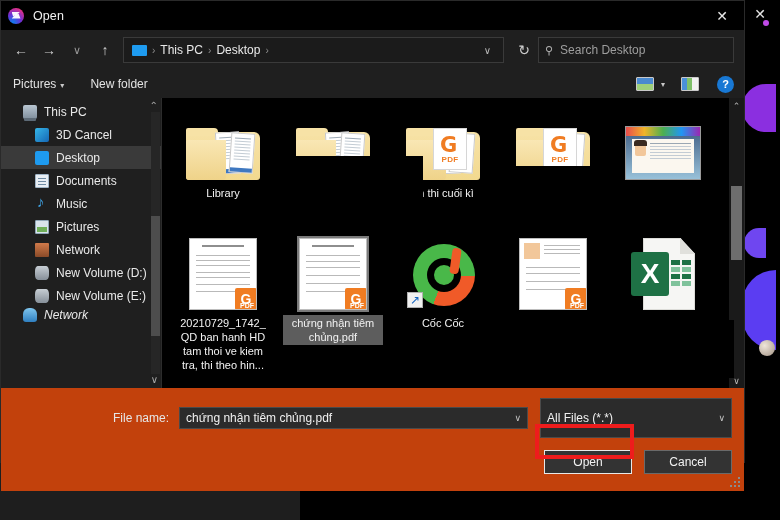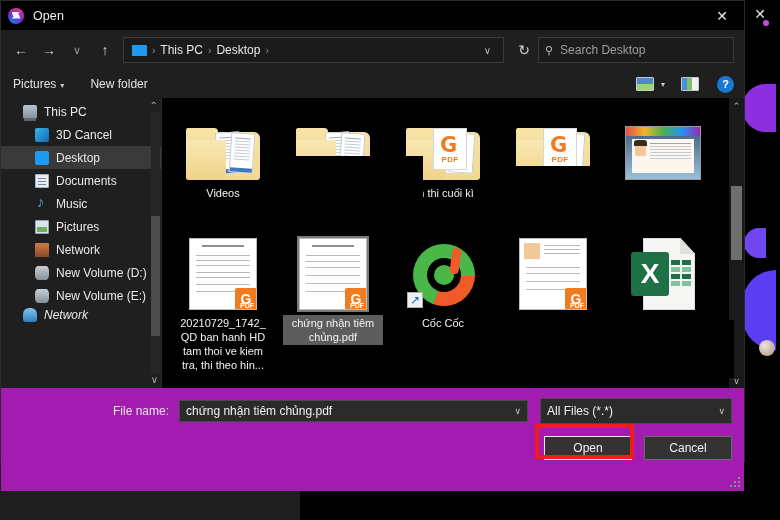--- a/index.html
+++ b/index.html
@@ -302,33 +302,33 @@
     position: absolute; right: 0; top: 0; bottom: 0; width: 15px; background: #1a1a1a;
   }
   .fl-up, .fl-dn {
     position: absolute; left: 0; width: 15px; height: 15px; color: #bdbdbd; font-size: 9px;
     display: flex; align-items: center; justify-content: center;
   }
   .fl-up { top: 0; } .fl-dn { bottom: 0; }
   .fl-thumb { position: absolute; left: 2px; top: 88px; width: 11px; height: 74px; background: #6e6e6e; }
 
   
-  .footer { height: 103px; background: #a21caf; position: relative; }
+  .footer { height: 103px; background: #c2410c; position: relative; }
   .fn-row { display: flex; align-items: center; padding: 10px 12px 0 0; }
   .fn-label {
     width: 178px; text-align: right; padding-right: 10px; color: #e6e6e6; font-size: 12px;
   }
   .fn-input {
     flex: 1; height: 22px; background: #2b2b2b; border: 1px solid #4a4a4a;
     display: flex; align-items: center; padding: 0 6px; color: #f0f0f0; font-size: 12px;
     min-width: 0;
   }
   .fn-caret { margin-left: auto; color: #c6c6c6; font-size: 9px; padding-left: 6px; }
   .ft-select {
-    width: 192px; height: 26px; margin-left: 12px; background: #2b2b2b; border: 1px solid #4a4a4a;
+    width: 192px; height: 40px; margin-left: 12px; background: #2b2b2b; border: 1px solid #4a4a4a;
     display: flex; align-items: center; padding: 0 6px; color: #f0f0f0; font-size: 12px; flex: none;
   }
   .btn-row { display: flex; justify-content: flex-end; padding: 12px 12px 0 0; gap: 12px; }
   .btn {
     width: 88px; height: 24px; display: flex; align-items: center; justify-content: center;
     font-size: 12px; color: #f2f2f2; background: #333; border: 1px solid #6a6a6a;
   }
   .btn.primary { border: 1px solid #e8e8e8; }
   .redbox {
     position: absolute; border: 4px solid #ee1c1c; pointer-events: none; z-index: 25;
@@ -470,21 +470,21 @@
                       <div class="p-blue"></div>
                     </div>
                     <div class="paper p2">
                       <div class="p-lines"></div>
                       <div class="p-blue"></div>
                     </div>
                   </div>
                 <div class="front"></div>
               </div>
             </div>
-            <div class="tile-label">Videos</div>
+            <div class="tile-label">Library</div>
           </div>
 
           <div class="tile">
             <div class="thumb">
               <div class="folder">
                 <div class="back"></div>
                   <div class="tab"></div>
                 <div class="papers">
                     <div class="paper p1">
                       <div class="p-lines"></div>

